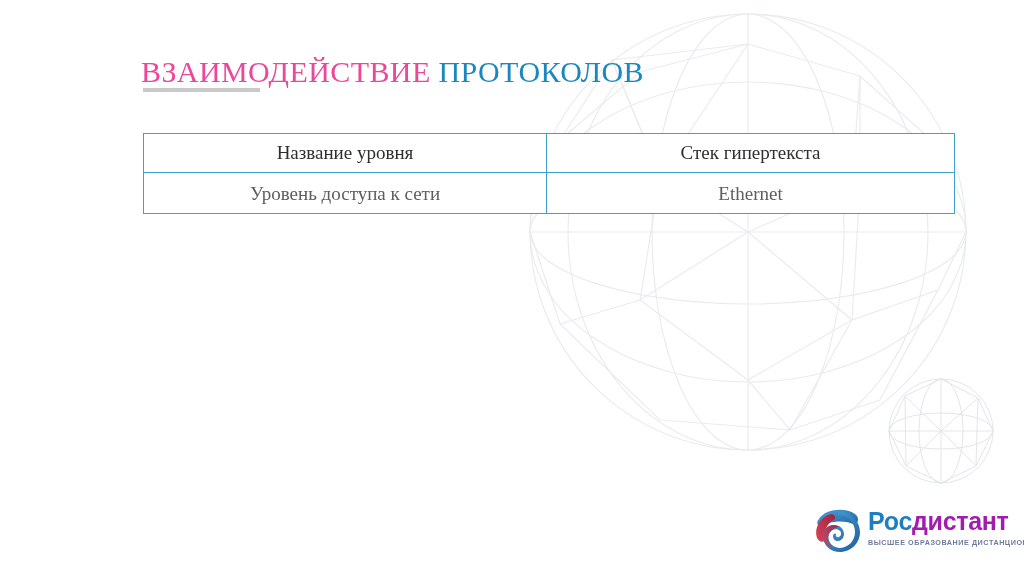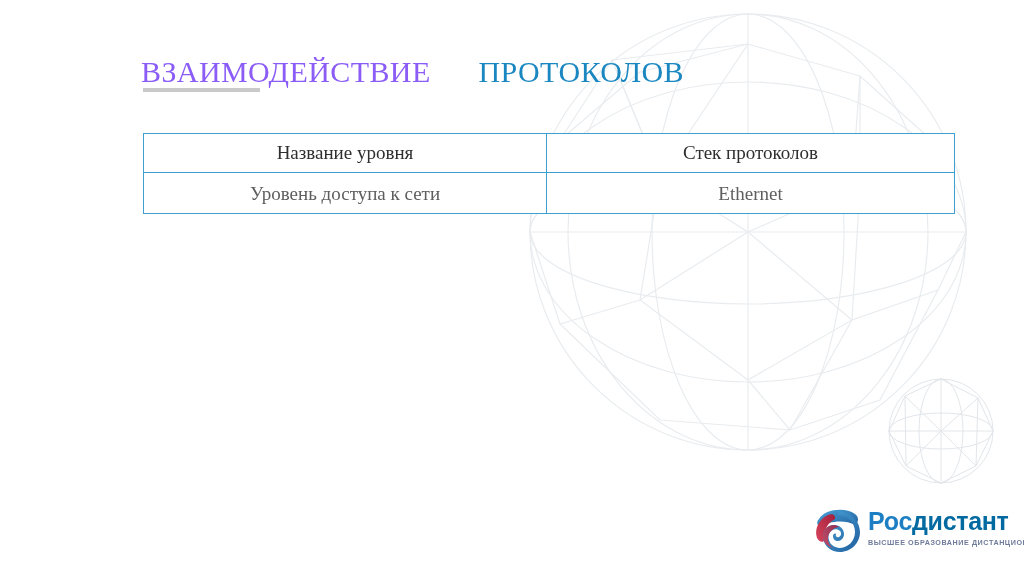--- a/index.html
+++ b/index.html
@@ -36,25 +36,24 @@
     z-index: 3;
     white-space: nowrap;
   }
   .title-line {
     font-family: "Liberation Serif", "DejaVu Serif", serif;
     font-size: 30px;
     letter-spacing: 0.4px;
     line-height: 34px;
   }
   .title-word-1 {
-    color: #8b5cf6;
+    color: #ec4899;
   }
   .title-word-2 {
     color: #1a87c0;
-    margin-left: 40px;
   }
   .title-underline {
     position: absolute;
     left: 2px;
     top: 33px;
     width: 117px;
     height: 4px;
     background: #c9c9c9;
   }
 
@@ -120,21 +119,21 @@
   }
   .logo-word {
     font-family: "Liberation Sans", "DejaVu Sans", sans-serif;
     font-size: 25px;
     font-weight: bold;
     letter-spacing: -0.3px;
     line-height: 28px;
     white-space: nowrap;
   }
   .logo-ros { color: #1d7fc3; }
-  .logo-distant { color: #0369a1; margin-top: 39px; }
+  .logo-distant { color: #a21caf; margin-top: 39px; }
   .logo-tagline {
     font-family: "Liberation Sans", "DejaVu Sans", sans-serif;
     font-size: 7.2px;
     font-weight: bold;
     letter-spacing: 0.55px;
     color: #6f7b9a;
     white-space: nowrap;
     margin-top: 3px;
   }
 </style>
@@ -188,21 +187,21 @@
   </div>
 
   <table class="proto-table">
     <colgroup>
         <col class="c1">
         <col class="c2">
       </colgroup>
     <thead>
       <tr>
         <th>Название уровня</th>
-        <th>Стек протоколов</th>
+        <th>Стек гипертекста</th>
       </tr>
     </thead>
     <tbody>
       <tr class="row-short">
         <td>Уровень доступа к сети</td>
         <td>Ethernet</td>
       </tr>
     </tbody>
   </table>
 

